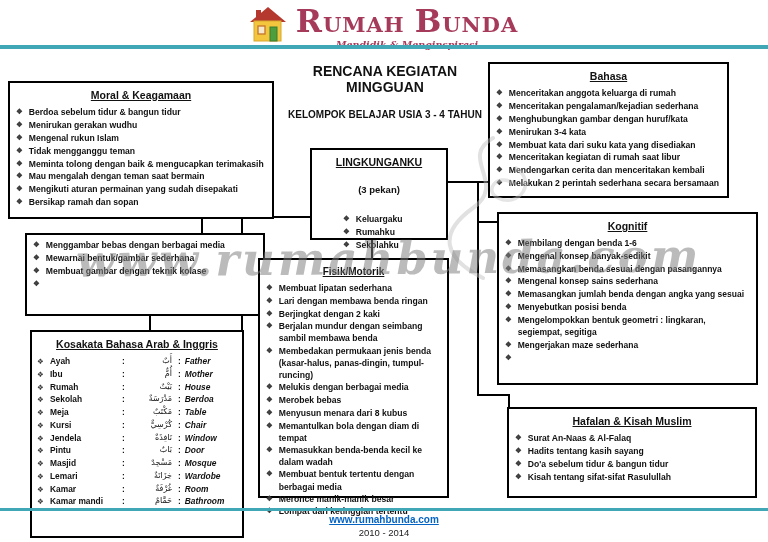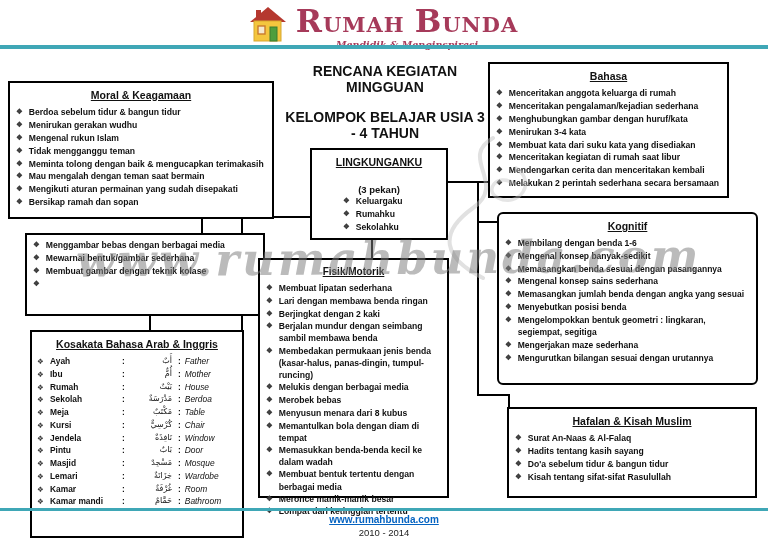--- a/index.html
+++ b/index.html
@@ -16,53 +16,53 @@
         font-size:21px;letter-spacing:1px;text-transform:uppercase;display:flex;gap:10px;}
   .brand-line span::first-letter{font-size:1.5em;}
   .tagline{font-family:"DejaVu Serif",serif;font-style:italic;font-weight:bold;
         color:var(--brand);font-size:9.5px;margin-top:0px;}
   .rule{position:absolute;left:0;width:768px;height:4px;background:var(--accent);}
   #rule-top{top:45px;} #rule-bottom{top:508px;height:3px;}
 
   
   #doc-titles{position:absolute;left:283px;top:63px;width:204px;text-align:center;}
   #doc-titles .t1{font-size:14px;font-weight:bold;}
-  #doc-titles .t2{font-size:14px;font-weight:bold;margin-top:14px;}
+  #doc-titles .t2{font-size:10px;font-weight:bold;margin-top:14px;}
 
   
   .box{position:absolute;border:2px solid #000;background:#fff;box-sizing:border-box;
        padding:4px 5px;}
   .box h3{text-align:center;font-size:10.5px;font-weight:bold;text-decoration:underline;
        margin:2px 0 5px 0;}
   ul.items{list-style:none;margin:0;padding:0 1px;}
   ul.items li{display:flex;gap:6px;font-size:8.6px;font-weight:bold;line-height:1.5;}
   .blt{font-size:7.5px;line-height:1.7;color:#3a3a3a;flex:0 0 auto;}
 
   #box-moral{left:8px;top:62px;width:266px;height:138px;margin-top:19px;}
   #box-bahasa{left:488px;top:62px;width:241px;height:136px;}
   #box-lingkunganku{left:310px;top:148px;width:138px;height:92px;text-align:center;}
   #box-lingkunganku h3{margin-bottom:16px;}
-  #box-lingkunganku .sub{font-size:9.5px;font-weight:bold;margin-bottom:0;}
+  #box-lingkunganku .sub{font-size:9.5px;font-weight:bold;margin-bottom:18px;}
   #box-lingkunganku ul.items{padding-left:26px;text-align:left;}
   #box-seni{left:25px;top:233px;width:240px;height:83px;}
-  #box-kognitif{left:497px;top:212px;width:261px;height:173px;border-radius:6px;}
+  #box-kognitif{left:497px;top:212px;width:261px;height:173px;}
   #box-kognitif ul.items li{font-size:8.5px;}
   #box-fisik{left:258px;top:258px;width:191px;height:240px;}
   #box-fisik ul.items li{line-height:1.42;}
   #box-fisik h3{font-size:10px;}
   #box-hafalan{left:507px;top:407px;width:250px;height:91px;}
   #box-kosakata{left:30px;top:330px;width:214px;height:208px;}
   #box-kosakata h3{margin-bottom:6px;}
   .vrow{display:grid;grid-template-columns:13px 72px 56px auto;font-size:8.4px;
         line-height:1.36;align-items:baseline;}
   .vrow .word{font-weight:bold;}
   .vrow .arc{display:flex;justify-content:space-between;padding-right:6px;}
   .vrow .arc .ar{font-family:"DejaVu Sans",sans-serif;font-size:8px;direction:rtl;}
   .vrow .enc{display:flex;gap:4px;}
-  .vrow .enc .en{font-weight:normal;font-style:italic;}
+  .vrow .enc .en{font-weight:bold;font-style:italic;}
   .vrow .sep{font-weight:bold;}
 
   
   .cl{position:absolute;background:#000;}
 
   
   #watermark{position:absolute;left:76px;top:232px;z-index:40;pointer-events:none;
       font-family:"DejaVu Serif",serif;font-style:italic;font-weight:bold;font-size:45px;
       letter-spacing:3px;color:rgba(125,125,125,0.52);white-space:nowrap;transform:rotate(-0.5deg);}
   #flourish{position:absolute;left:398px;top:128px;z-index:39;pointer-events:none;opacity:.45;}
@@ -294,21 +294,20 @@
           <span>Mengelompokkan bentuk geometri : lingkaran, segiempat, segitiga</span>
         </li>
 
         <li>
           <span class="blt">❖</span>
           <span>Mengerjakan maze sederhana</span>
         </li>
 
         <li>
           <span class="blt">❖</span>
-          <span>Mengurutkan bilangan sesuai dengan urutannya</span>
         </li>
       </ul>
   </section>
 
   <section class="box" id="box-fisik">
     <h3>Fisik/Motorik</h3>
     <ul class="items">
 
         <li>
           <span class="blt">❖</span>

